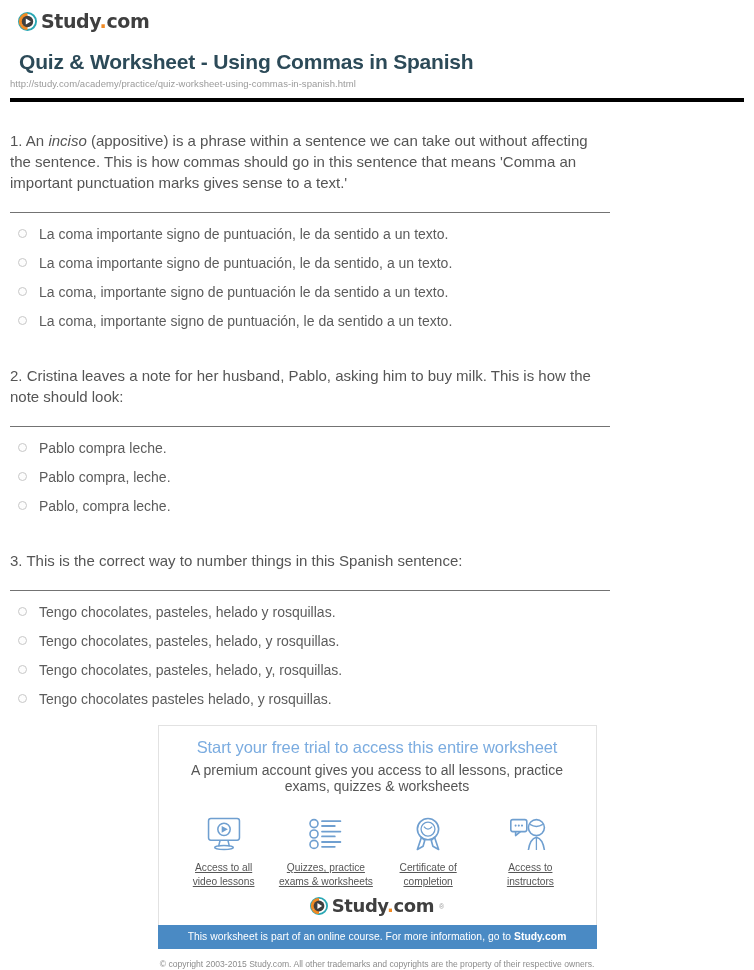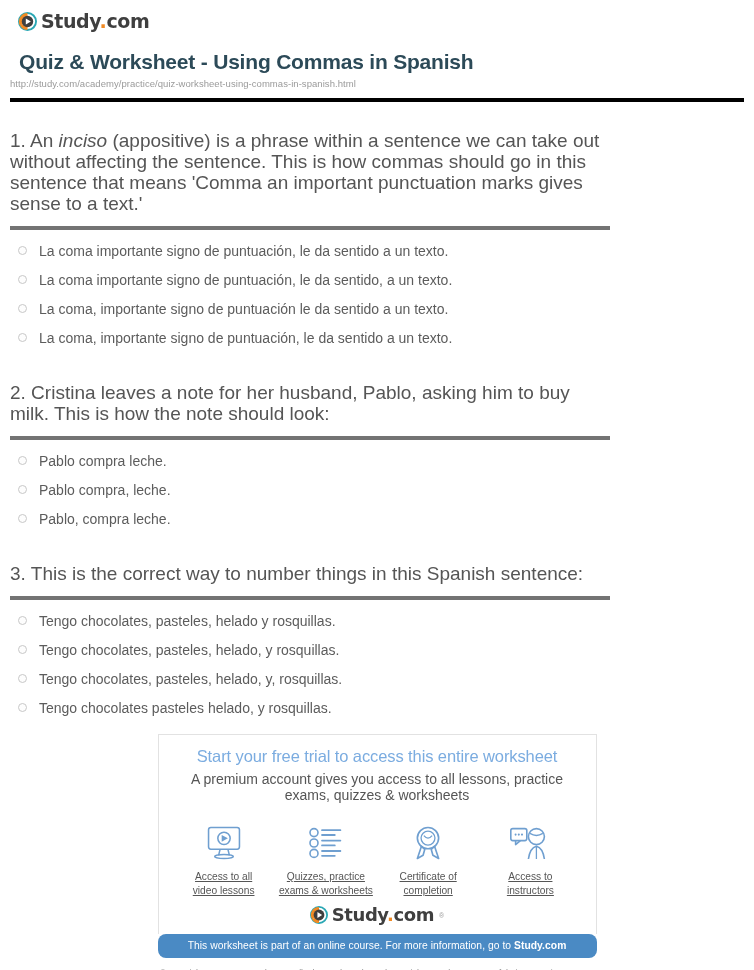--- a/index.html
+++ b/index.html
@@ -69,25 +69,25 @@
     color: #9a9a9a;
     padding-bottom: 9px;
     border-bottom: 4px solid #000000;
     letter-spacing: 0.05px;
   }
 
   
   .quiz { margin-top: 10px; }
   .question-block { padding-top: 14px; }
   .question-text {
-    font-size: 19px;
+    font-size: 15px;
     line-height: 21px;
     color: #555555;
-    padding-bottom: 12px;
-    border-bottom: 4px solid #737373;
+    padding-bottom: 19px;
+    border-bottom: 1px solid #737373;
     max-width: 600px;
   }
   .question-text em { font-style: italic; }
 
   .options { padding-top: 6px; }
   .option-row {
     display: flex;
     align-items: center;
     min-height: 29px;
     padding-left: 8px;
@@ -173,21 +173,20 @@
   }
   .promo-banner {
     width: 439px;
     box-sizing: border-box;
     background: #4a8ac4;
     color: #ffffff;
     text-align: center;
     font-size: 10.3px;
     padding: 6px 0 7px 0;
     letter-spacing: 0.05px;
-    border-radius: 8px;
   }
   .promo-banner b { font-weight: bold; }
 
   
   .footer {
     text-align: center;
     font-size: 8.6px;
     color: #8c8c8c;
     line-height: 12px;
     margin-top: 9px;

